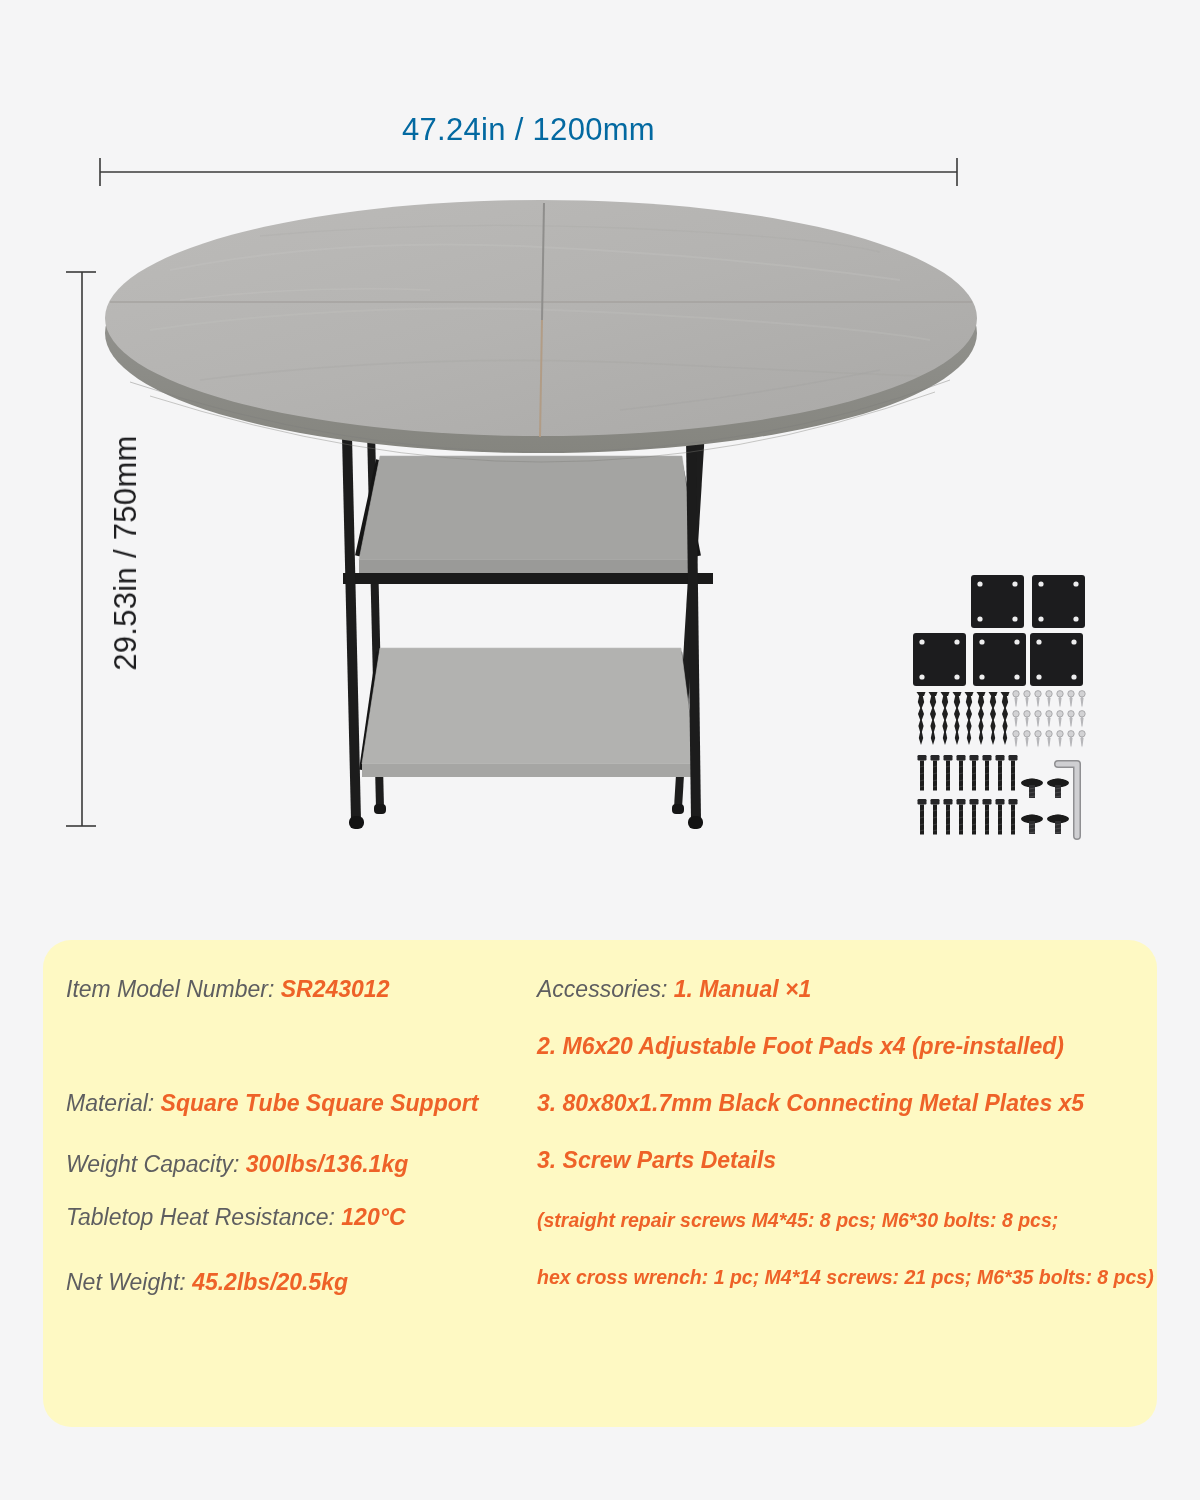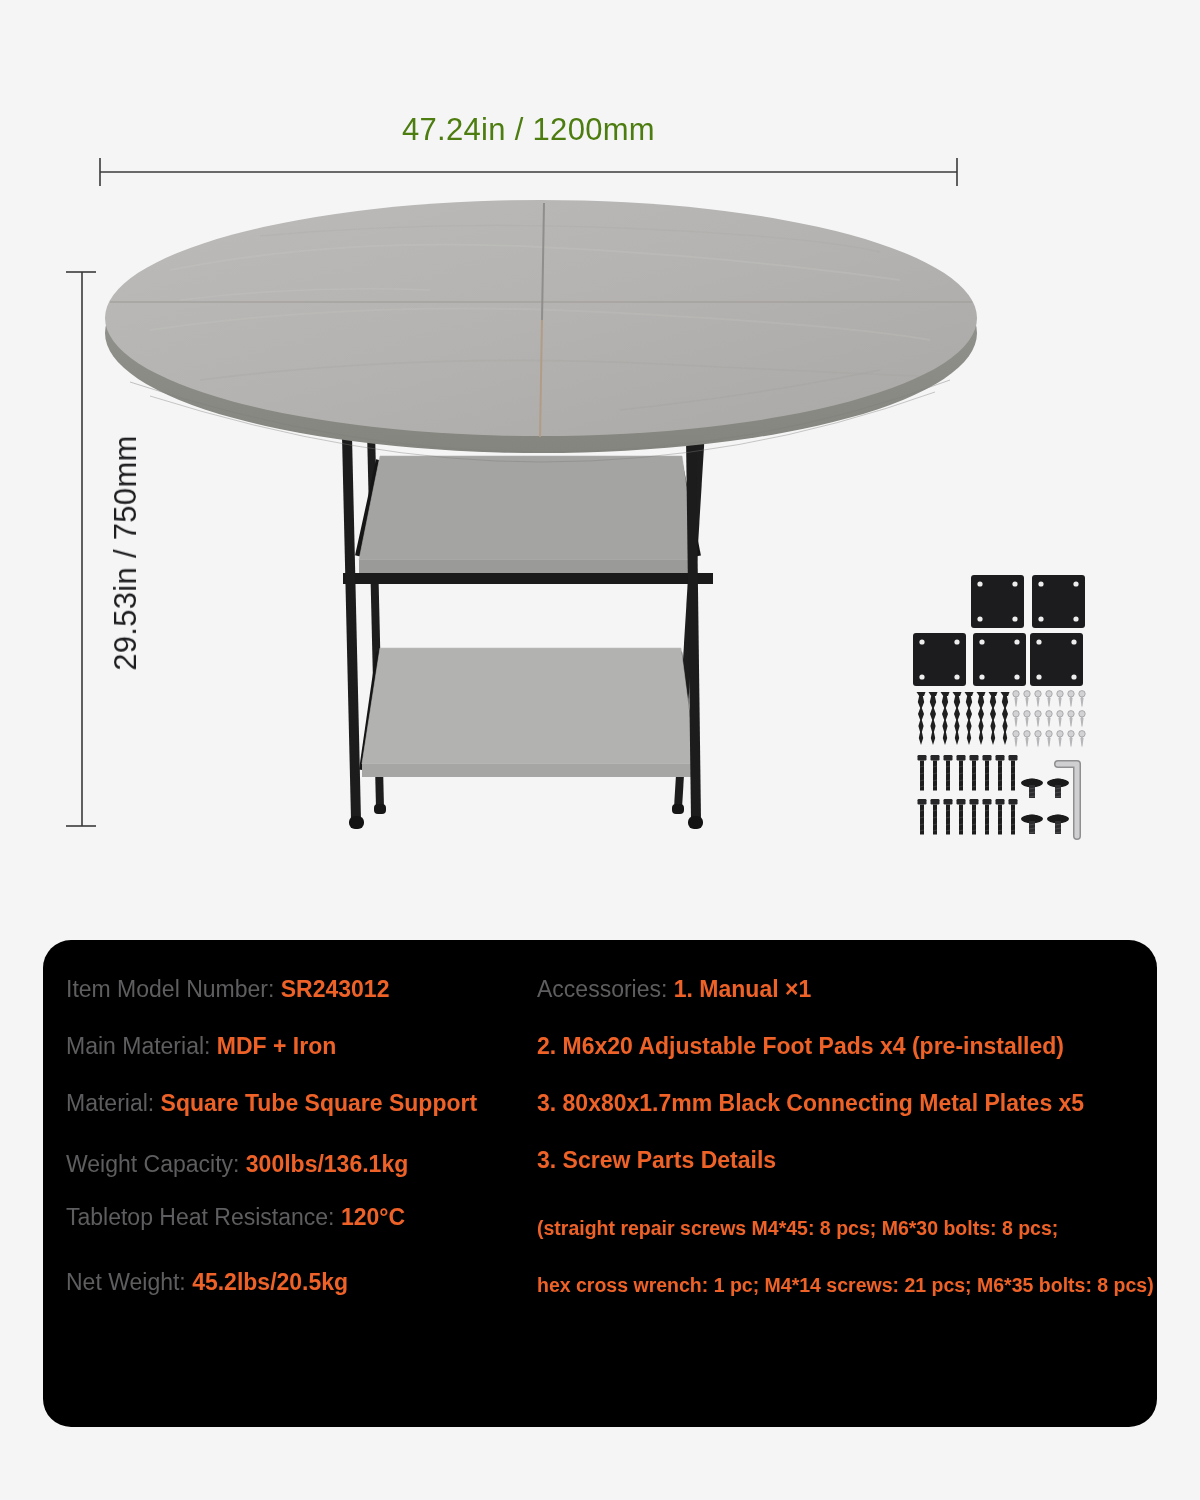--- a/index.html
+++ b/index.html
@@ -7,35 +7,35 @@
     width:1200px;height:1500px;
     background:#f5f5f6;
     font-family:"Liberation Sans", sans-serif;
     position:relative;
     overflow:hidden;
   }
   .photo-area{position:absolute;left:0;top:0;width:1200px;height:940px;}
   .photo-area svg{position:absolute;left:0;top:0;}
   .dim-label-w{
     position:absolute;left:100px;top:112px;width:857px;
-    text-align:center;font-size:31px;color:#4d7c0f;letter-spacing:.3px;
+    text-align:center;font-size:31px;color:#0369a1;letter-spacing:.3px;
   }
   .dim-label-h{
     position:absolute;left:126px;top:553px;
     transform:translate(-50%,-50%) rotate(-90deg);
     font-size:31px;color:#1d1d1f;white-space:nowrap;letter-spacing:.3px;
   }
   .spec-panel{
     position:absolute;left:43px;top:940px;width:1114px;height:487px;
-    background:#000000;border-radius:28px;
+    background:#fef9c3;border-radius:28px;font-style:italic;
   }
   .spec-row{position:absolute;white-space:nowrap;font-size:23px;line-height:28px;}
   .spec-row .lbl{color:#5e5e60;}
   .spec-row .val{color:#ee6228;font-weight:700;}
-  .spec-row.small{font-size:19.5px;margin-top:8px;}
+  .spec-row.small{font-size:19.5px;}
   .col-l{left:23px;}
   .col-r{left:494px;}
 </style>
 </head>
 <body>
 
 <div class="photo-area">
 
   <svg width="1200" height="940" viewBox="0 0 1200 940">
     <defs>
@@ -225,21 +225,20 @@
     </g>
   </svg>
 
   <div class="dim-label-w">47.24in / 1200mm</div>
   <div class="dim-label-h">29.53in / 750mm</div>
 </div>
 
 <div class="spec-panel">
 
   <div class="spec-row col-l" style="top:35px"><span class="lbl">Item Model Number: </span><span class="val">SR243012</span></div>
-  <div class="spec-row col-l" style="top:92px"><span class="lbl">Main Material: </span><span class="val">MDF + Iron</span></div>
   <div class="spec-row col-l" style="top:149px"><span class="lbl">Material: </span><span class="val">Square Tube Square Support</span></div>
   <div class="spec-row col-l" style="top:210px"><span class="lbl">Weight Capacity: </span><span class="val">300lbs/136.1kg</span></div>
   <div class="spec-row col-l" style="top:263px"><span class="lbl">Tabletop Heat Resistance: </span><span class="val">120°C</span></div>
   <div class="spec-row col-l" style="top:328px"><span class="lbl">Net Weight: </span><span class="val">45.2lbs/20.5kg</span></div>
 
   <div class="spec-row col-r" style="top:35px"><span class="lbl">Accessories: </span><span class="val">1. Manual ×1</span></div>
   <div class="spec-row col-r" style="top:92px"><span class="val">2. M6x20 Adjustable Foot Pads x4 (pre-installed)</span></div>
   <div class="spec-row col-r" style="top:149px"><span class="val">3. 80x80x1.7mm Black Connecting Metal Plates x5</span></div>
   <div class="spec-row col-r" style="top:206px"><span class="val">3. Screw Parts Details</span></div>
   <div class="spec-row col-r small" style="top:266px"><span class="val">(straight repair screws M4*45: 8 pcs; M6*30 bolts: 8 pcs;</span></div>

